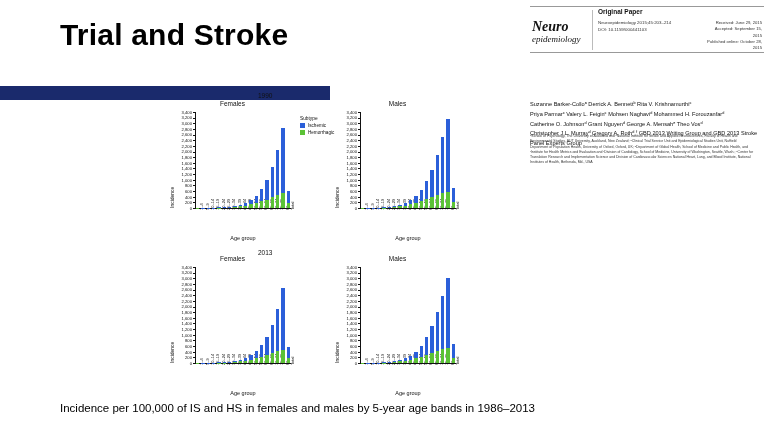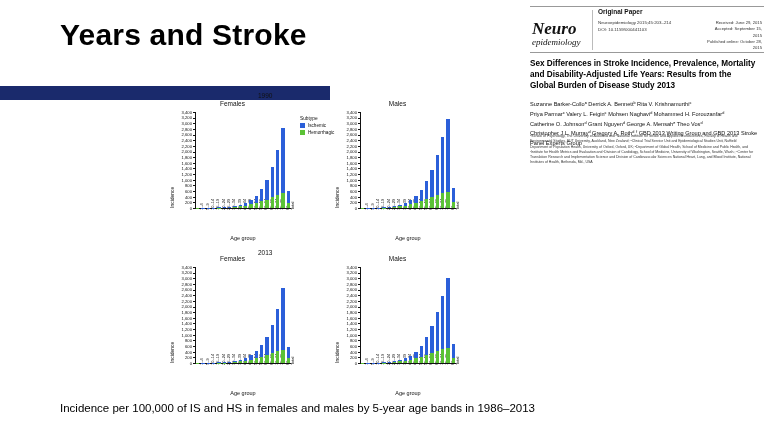--- a/index.html
+++ b/index.html
@@ -9,21 +9,21 @@
   .slide-title{position:absolute;left:60px;top:18px;font-size:30px;font-weight:bold;color:#000;letter-spacing:0.2px;}
   .title-rule{position:absolute;left:0;top:86px;width:330px;height:14px;background:#1a2a6c;}
 
   
   .caption{position:absolute;left:60px;top:402px;font-size:11.5px;color:#000;}
 
   
   .paper{position:absolute;left:530px;top:6px;width:234px;height:160px;background:#fff;}
   .paper-top-rule{position:absolute;left:0;top:0;width:234px;height:1px;background:#999;}
   .paper-brand{position:absolute;left:2px;top:14px;width:56px;line-height:1.05;}
-  .brand-1{font-family:"Liberation Serif",serif;font-style:italic;font-weight:bold;font-size:17px;color:#111;}
+  .brand-1{font-family:"Liberation Serif",serif;font-style:italic;font-weight:bold;font-size:14px;color:#111;}
   .brand-2{font-family:"Liberation Serif",serif;font-style:italic;font-size:9px;color:#111;}
   .paper-divider{position:absolute;left:62px;top:4px;width:1px;height:40px;background:#bbb;}
   .paper-kicker{position:absolute;left:68px;top:2px;font-size:6.5px;font-weight:bold;color:#111;}
   .paper-meta{position:absolute;left:68px;top:14px;font-size:4.4px;color:#333;line-height:1.5;}
   .paper-meta2{position:absolute;left:176px;top:14px;font-size:4.2px;color:#333;line-height:1.5;text-align:right;width:56px;}
   .paper-rule{position:absolute;left:0;top:46px;width:234px;height:1px;background:#999;}
   .paper-title{position:absolute;left:0;top:52px;width:228px;font-size:8.2px;font-weight:bold;color:#000;line-height:1.35;}
   .paper-authors{position:absolute;left:0;top:94px;width:228px;font-size:5.6px;color:#111;line-height:1.75;}
   .paper-affil{position:absolute;left:0;top:128px;width:224px;font-size:3.5px;color:#333;line-height:1.5;}
 
@@ -40,40 +40,39 @@
   .bar-is{background:#2b5fd9;}
   .bar-hs{background:#5bc236;}
   .legend{position:absolute;font-size:4.6px;color:#111;}
   .legend-title{font-size:4.8px;color:#111;margin-bottom:2px;}
   .legend-row{display:flex;align-items:center;gap:3px;margin-bottom:1.5px;}
   .sw{width:5px;height:5px;display:inline-block;}
 </style>
 </head>
 <body>
 
-<div class="slide-title">Years and Stroke</div>
+<div class="slide-title">Trial and Stroke</div>
 <div class="title-rule"></div>
 
 <div class="caption">Incidence per 100,000 of IS and HS in females and males by 5-year age bands in 1986–2013</div>
 
 <div class="paper">
   <div class="paper-top-rule"></div>
   <div class="paper-kicker">Original Paper</div>
   <div class="paper-brand">
     <div class="brand-1">Neuro</div>
     <div class="brand-2">epidemiology</div>
   </div>
   <div class="paper-divider"></div>
   <div class="paper-meta" style="white-space:pre-line">Neuroepidemiology 2015;45:203–214
 DOI: 10.1159/000441103</div>
   <div class="paper-meta2" style="white-space:pre-line">Received: June 29, 2015
 Accepted: September 15, 2015
 Published online: October 28, 2015</div>
   <div class="paper-rule"></div>
-  <div class="paper-title">Sex Differences in Stroke Incidence, Prevalence, Mortality and Disability-Adjusted Life Years: Results from the Global Burden of Disease Study 2013</div>
   <div class="paper-authors" style="white-space:pre-line">Suzanne Barker-Colloᵃ   Derrick A. Bennettᵇ   Rita V. Krishnamurthiᶜ
 Priya Parmarᶜ   Valery L. Feiginᶜ   Mohsen Naghaviᵈ   Mohammed H. Forouzanfarᵈ
 Catherine O. Johnsonᵈ   Grant Nguyenᵈ   George A. Mensahᵉ   Theo Vosᵈ
 Christopher J.L. Murrayᵈ   Gregory A. Rothᵈ,ᶠ   GBD 2013 Writing Group and GBD 2013 Stroke Panel Experts Group</div>
   <div class="paper-affil">ᵃSchool of Psychology, The University of Auckland and ᶜNational Institute for Stroke and Applied Neurosciences, Faculty of Health and Environmental Studies, AUT University, Auckland, New Zealand; ᵇClinical Trial Service Unit and Epidemiological Studies Unit, Nuffield Department of Population Health, University of Oxford, Oxford, UK; ᵈDepartment of Global Health, School of Medicine and Public Health, and ᶠInstitute for Health Metrics and Evaluation and ᶠDivision of Cardiology, School of Medicine, University of Washington, Seattle, Wash.; ᵉCenter for Translation Research and Implementation Science and Division of Cardiovascular Sciences National Heart, Lung, and Blood Institute, National Institutes of Health, Bethesda, Md., USA</div>
 </div>
 
 <div class="chart" id="chart-0" style="left:165px;top:100px;width:135px;height:150px;">
     <div class="chart-title">Females</div>
     <div class="yaxis-label" style="left:4px;top:108px;">Incidence</div>

